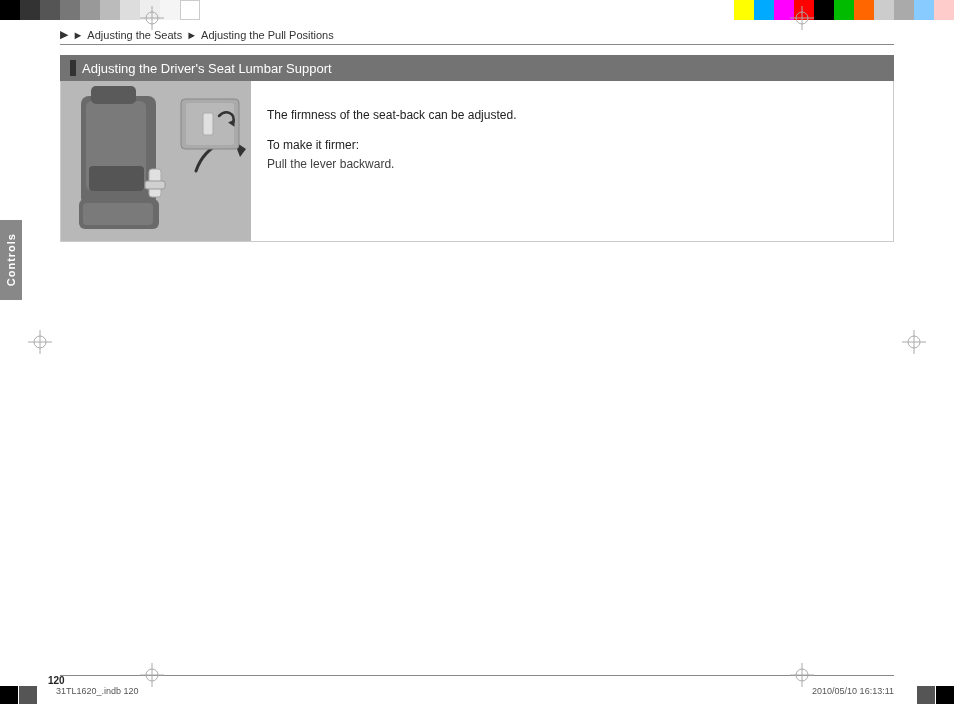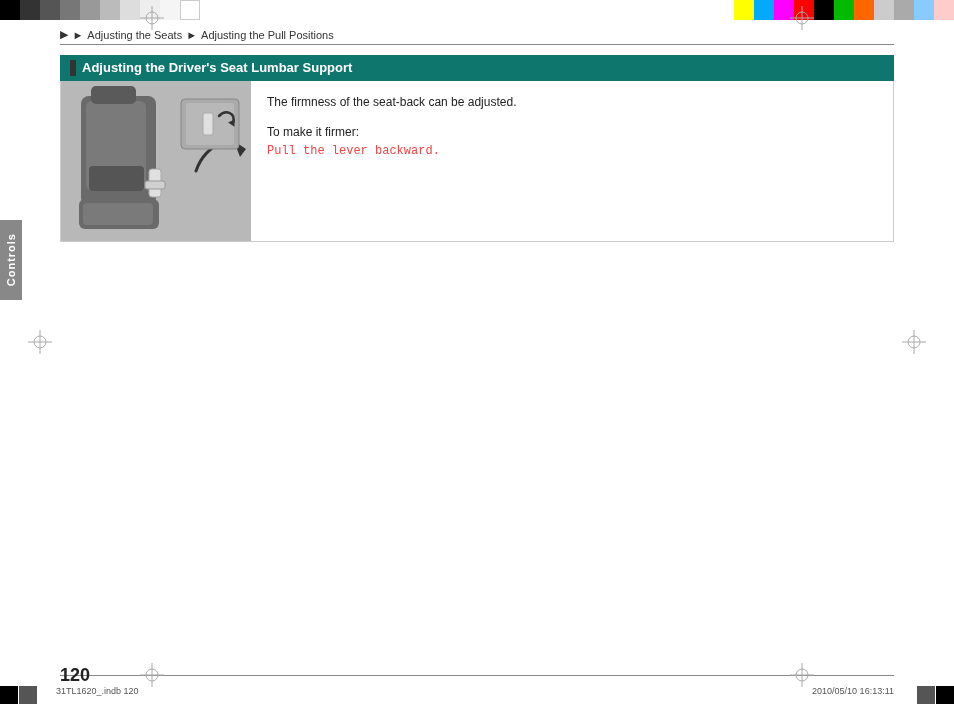--- a/index.html
+++ b/index.html
@@ -63,27 +63,28 @@
     .main-content {
       position: absolute;
       top: 55px;
       left: 60px;
       right: 60px;
       bottom: 50px;
     }
 
     
     .section-header {
-      background: #0f766e;
+      background: #737373;
       color: #fff;
       padding: 5px 10px;
       font-size: 13px;
-      font-weight: bold;
+      font-weight: normal;
       margin-bottom: 0;
       display: flex;
+      align-items: center;
       gap: 6px;
     }
     .section-header-bar {
       width: 6px;
       height: 16px;
       background: #333;
       display: inline-block;
     }
 
     
@@ -98,52 +99,51 @@
       width: 190px;
       height: 160px;
       background: #c8c8c8;
       flex-shrink: 0;
       position: relative;
       overflow: hidden;
     }
 
     
     .text-content {
-      padding: 12px 16px;
+      padding: 25px 16px;
       flex: 1;
     }
 
     .intro-text {
       font-size: 12px;
       color: #222;
       margin-bottom: 14px;
       line-height: 1.5;
     }
 
     .instruction-bold {
       font-weight: normal;
       font-size: 12px;
       color: #222;
       margin-bottom: 3px;
     }
 
     .instruction-text {
       font-size: 12px;
-      color: #ef4444;
+      color: #404040;
       margin-bottom: 10px;
       line-height: 1.5;
-      font-family: Liberation Mono, monospace;
     }
 
     
     .page-number {
       position: absolute;
       bottom: 18px;
-      left: 60px;
-      font-size: 18px;
+      left: 48px;
+      font-size: 10px;
       font-weight: bold;
       color: #222;
     }
 
     
     .footer-left {
       position: absolute;
       bottom: 8px;
       left: 56px;
       font-size: 9px;

